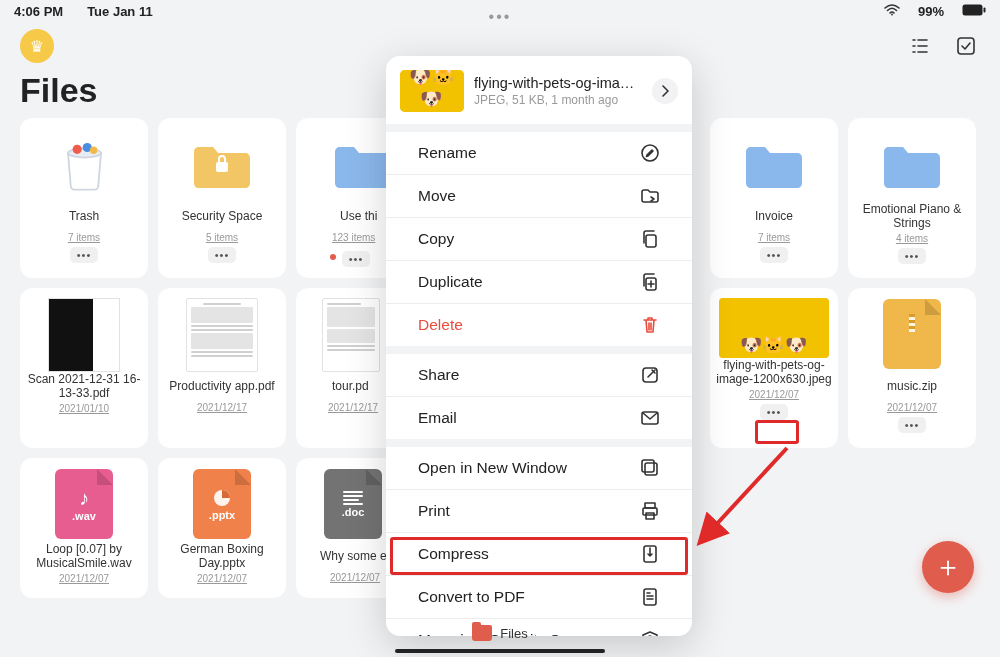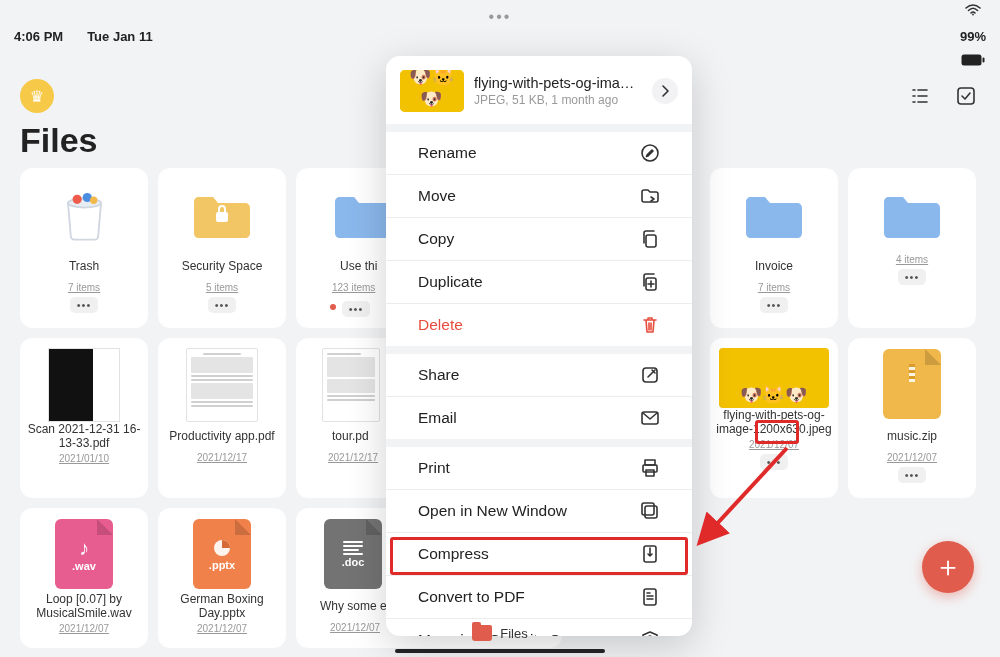--- a/index.html
+++ b/index.html
@@ -14,21 +14,21 @@
 }
 .status-bar {
   display: flex;
   justify-content: space-between;
   align-items: center;
   padding: 4px 14px 0 14px;
   font-size: 13px;
   font-weight: 600;
 }
 .status-left { display: flex; gap: 24px; }
-.status-right { display: flex; gap: 10px; align-items: center; flex-direction: column; }
+.status-right { display: flex; gap: 18px; align-items: center; }
 .top-dots { position: absolute; top: 8px; left: 50%; transform: translateX(-50%); color: #999; letter-spacing: 2px; }
 .header-row {
   display: flex;
   justify-content: space-between;
   align-items: center;
   padding: 10px 20px 0 20px;
 }
 .crown-badge {
   width: 34px; height: 34px; border-radius: 50%;
   background: #f7c948; display: flex; align-items: center; justify-content: center;
@@ -225,20 +225,21 @@
     <div class="tile-sub">7 items</div>
     <div class="tile-dots">•••</div>
   </div>
 
   <div class="tile">
     <div class="thumb">
       <svg class="folder-svg" viewBox="0 0 64 52">
           <path d="M4 14c0-3 2-5 5-5h14l5 6h27c3 0 5 2 5 5v25c0 3-2 5-5 5H9c-3 0-5-2-5-5z" fill="#8bb8ec"></path>
         </svg>
     </div>
+    <div class="tile-name">Emotional Piano &amp; Strings</div>
     <div class="tile-sub">4 items</div>
     <div class="tile-dots">•••</div>
   </div>
 
   <div class="tile">
     <div class="scan-preview">
         <div class="dark"></div>
         <div style="flex:0.6;background:#fff;"></div>
       </div>
     <div class="tile-name">Scan 2021-12-31 16-13-33.pdf</div>
@@ -417,35 +418,35 @@
           <svg width="20" height="20" viewBox="0 0 20 20">
             <rect x="2" y="4" width="16" height="12" rx="2" class="svg-stroke"></rect>
             <path d="M3 5l7 6 7-6" class="svg-stroke"></path>
           </svg>
         </span>
     </div>
   </div>
 
   <div class="menu-group">
     <div class="menu-item">
+      <span>Open in New Window</span>
+      <span class="mi-icon">
+          <svg width="20" height="20" viewBox="0 0 20 20">
+            <rect x="5" y="5" width="12" height="12" rx="2" class="svg-stroke"></rect>
+            <rect x="2" y="2" width="12" height="12" rx="2" class="svg-stroke"></rect>
+          </svg>
+        </span>
+    </div>
+    <div class="menu-item">
       <span>Print</span>
       <span class="mi-icon">
           <svg width="20" height="20" viewBox="0 0 20 20">
             <rect x="5" y="2" width="10" height="5" class="svg-stroke"></rect>
             <rect x="3" y="7" width="14" height="7" rx="1" class="svg-stroke"></rect>
             <rect x="6" y="12" width="8" height="6" class="svg-stroke"></rect>
-          </svg>
-        </span>
-    </div>
-    <div class="menu-item">
-      <span>Open in New Window</span>
-      <span class="mi-icon">
-          <svg width="20" height="20" viewBox="0 0 20 20">
-            <rect x="5" y="5" width="12" height="12" rx="2" class="svg-stroke"></rect>
-            <rect x="2" y="2" width="12" height="12" rx="2" class="svg-stroke"></rect>
           </svg>
         </span>
     </div>
     <div class="menu-item">
       <span>Compress</span>
       <span class="mi-icon">
           <svg width="20" height="20" viewBox="0 0 20 20">
             <rect x="4" y="2" width="12" height="16" rx="2" class="svg-stroke"></rect>
             <path d="M10 4v8M8 10l2 2 2-2" class="svg-stroke"></path>
           </svg>

